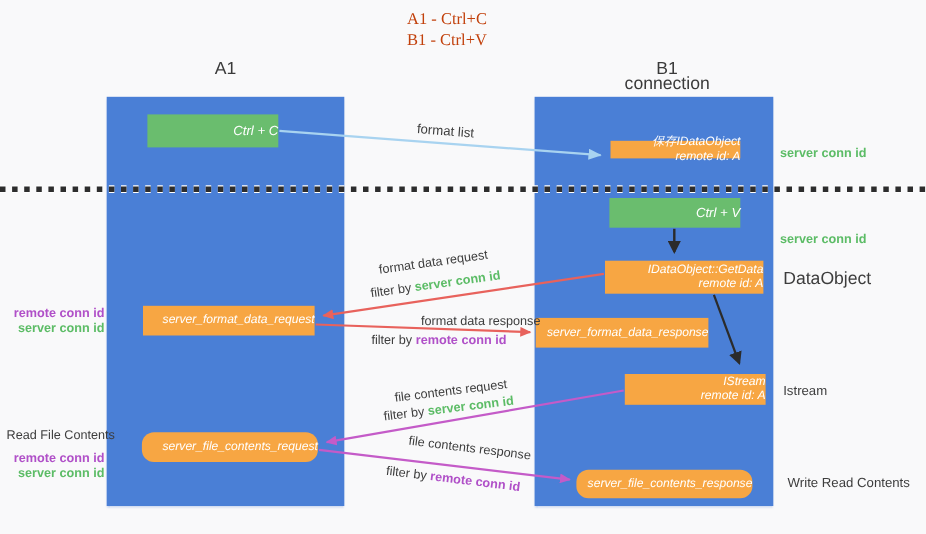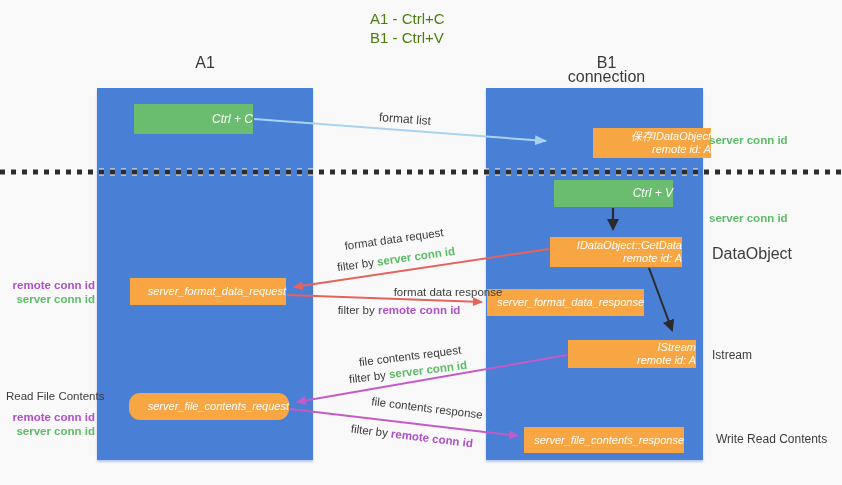--- a/index.html
+++ b/index.html
@@ -7,21 +7,21 @@
          font-family:"Liberation Sans", sans-serif;color:#3d3d3d;}
   .col{position:absolute;background:#4a7fd6;z-index:1;
        box-shadow:0 2px 2px rgba(130,160,220,.55);}
   .arrows{position:absolute;left:0;top:0;z-index:2;}
   .box{position:absolute;z-index:3;display:flex;flex-direction:column;
        align-items:flex-end;justify-content:center;color:#fff;text-align:center;
        font-size:11px;line-height:13px;white-space:nowrap;font-style:italic;}
   .green{background:#6abd6e;}
   .orange{background:#f7a643;}
   .title{position:absolute;left:370px;top:9px;font-size:15px;line-height:19px;
-         color:#4d7c0f;z-index:3;}
+         color:#c2410c;z-index:3;font-family:Liberation Serif, serif;}
   .colhdr{position:absolute;top:56px;text-align:center;font-size:16px;
           line-height:14px;color:#3a3a3a;z-index:3;}
   .lbl{position:absolute;z-index:3;font-size:11.5px;color:#3d3d3d;white-space:nowrap;}
   .rot{transform-origin:50% 50%;}
   .tgreen{color:#5cbc66;font-weight:bold;}
   .tpurple{color:#b050c8;font-weight:bold;}
   .leftgrp{text-align:right;line-height:13.5px;font-size:11.5px;}
 </style>
 </head>
 <body>
@@ -69,46 +69,46 @@
     <line x1="549" y1="249" x2="294" y2="287" stroke="#e8625c" stroke-width="2" marker-end="url(#mred)"></line>
     <line x1="287" y1="295" x2="482" y2="302" stroke="#e8625c" stroke-width="2" marker-end="url(#mred)"></line>
     <line x1="567" y1="355" x2="297" y2="402" stroke="#c45bc8" stroke-width="2" marker-end="url(#mmag)"></line>
     <line x1="290" y1="409" x2="518" y2="436" stroke="#c45bc8" stroke-width="2" marker-end="url(#mmag)"></line>
   </svg>
 
   <div class="box green" style="left:134px;top:104px;width:119px;height:30px;font-size:12px;">
     <div>Ctrl + C</div>
   </div>
 
-  <div class="box orange" style="left:555px;top:128px;width:118px;height:30px;margin-left:38px;">
+  <div class="box orange" style="left:555px;top:128px;width:118px;height:16px;">
     <div>保存IDataObject</div>
     <div>remote id: A</div>
   </div>
 
   <div class="box green" style="left:554px;top:180px;width:119px;height:27px;font-size:12px;">
     <div>Ctrl + V</div>
   </div>
 
-  <div class="box orange" style="left:550px;top:237px;width:132px;height:30px;">
+  <div class="box orange" style="left:550px;top:237px;width:144px;height:30px;">
     <div>IDataObject::GetData</div>
     <div>remote id: A</div>
   </div>
 
   <div class="box orange" style="left:487px;top:289px;width:157px;height:27px;">server_format_data_response</div>
 
   <div class="box orange" style="left:130px;top:278px;width:156px;height:27px;">server_format_data_request</div>
 
   <div class="box orange" style="left:568px;top:340px;width:128px;height:28px;">
     <div>IStream</div>
     <div>remote id: A</div>
   </div>
 
   <div class="box orange" style="left:129px;top:393px;width:160px;height:27px;border-radius:11px;">server_file_contents_request</div>
 
-  <div class="box orange" style="left:524px;top:427px;width:160px;height:26px;">server_file_contents_response</div>
+  <div class="box orange" style="left:524px;top:427px;width:160px;height:26px;border-radius:11px;">server_file_contents_response</div>
 
   <div class="lbl tgreen" style="left:709px;top:134px;">server conn id</div>
   <div class="lbl tgreen" style="left:709px;top:212px;">server conn id</div>
   <div class="lbl" style="left:712px;top:245px;font-size:16px;text-align:right;">DataObject</div>
   <div class="lbl" style="left:712px;top:348px;font-size:12px;">Istream</div>
   <div class="lbl" style="left:716px;top:432px;font-size:12px;">Write Read Contents</div>
 
   <div class="lbl leftgrp" style="left:0;width:95px;top:279px;">
     <div class="tpurple">remote conn id</div>
     <div class="tgreen">server conn id</div>
@@ -120,21 +120,21 @@
   </div>
 
   <div class="lbl rot" style="left:405px;top:119px;transform:translate(-50%,-50%) rotate(4.5deg);font-size:12px;">format list</div>
 
   <div class="lbl rot" style="left:394px;top:239px;transform:translate(-50%,-50%) rotate(-8deg);">format data request</div>
   <div class="lbl rot" style="left:396px;top:259px;transform:translate(-50%,-50%) rotate(-8deg);">
     <span>filter by</span>
     <span class="tgreen">server conn id</span>
   </div>
 
-  <div class="lbl rot" style="left:428px;top:292px;transform:translate(-50%,-50%);padding-left:40px;">format data response</div>
+  <div class="lbl rot" style="left:417px;top:292px;transform:translate(-50%,-50%);padding-left:40px;">format data response</div>
   <div class="lbl rot" style="left:399px;top:310px;transform:translate(-50%,-50%);">
     <span>filter by</span>
     <span class="tpurple">remote conn id</span>
   </div>
 
   <div class="lbl rot" style="left:410px;top:356px;transform:translate(-50%,-50%) rotate(-7deg);">file contents request</div>
   <div class="lbl rot" style="left:408px;top:372px;transform:translate(-50%,-50%) rotate(-7deg);">
     <span>filter by</span>
     <span class="tgreen">server conn id</span>
   </div>

